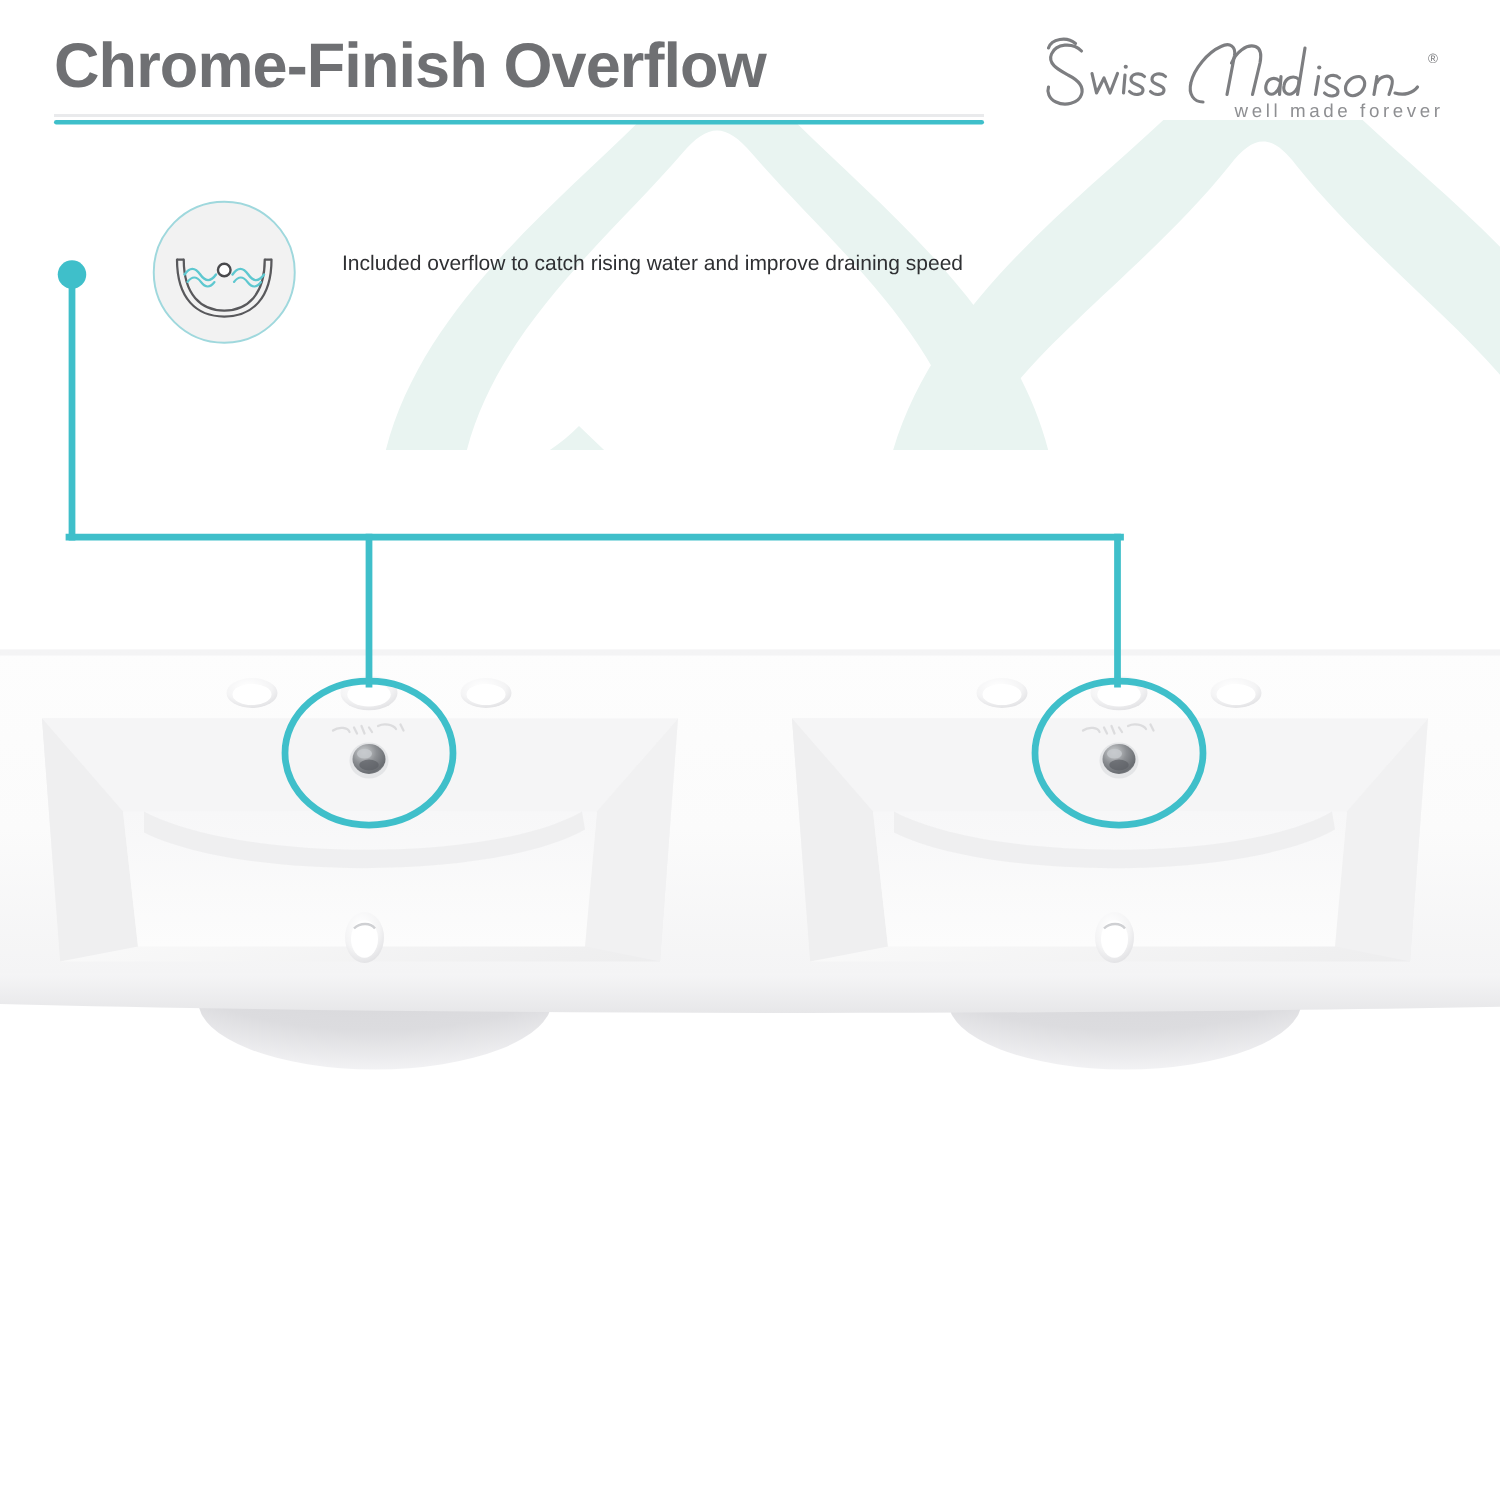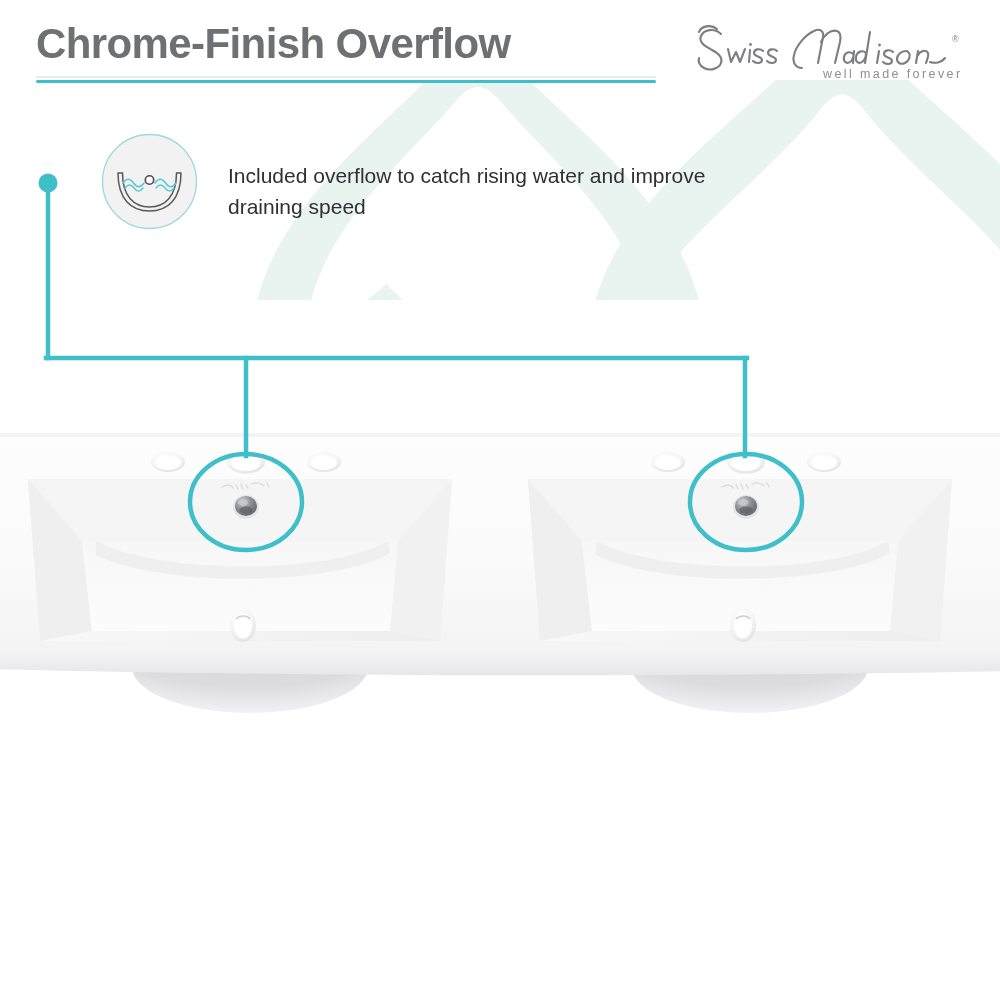--- a/index.html
+++ b/index.html
@@ -30,21 +30,21 @@
     background:#e9eaec;
   }
   .brand{position:absolute;right:20px;top:22px;width:290px;height:62px;}
 
   
   .callout-icon{
     position:absolute;left:101px;top:133px;width:97px;height:97px;z-index:6;
   }
   .callout-text{
     position:absolute;left:228px;top:160px;width:500px;z-index:6;
-    font-size:21px;line-height:31px;color:#2f3033;font-weight:normal;
+    font-size:14px;line-height:31px;color:#2f3033;font-weight:normal;
   }
 
   
   .connector{position:absolute;left:0;top:150px;width:1000px;height:430px;z-index:4;}
 
   
   .product{position:absolute;left:0;top:425px;width:1000px;height:320px;z-index:2;}
 </style>
 </head>
 <body>

